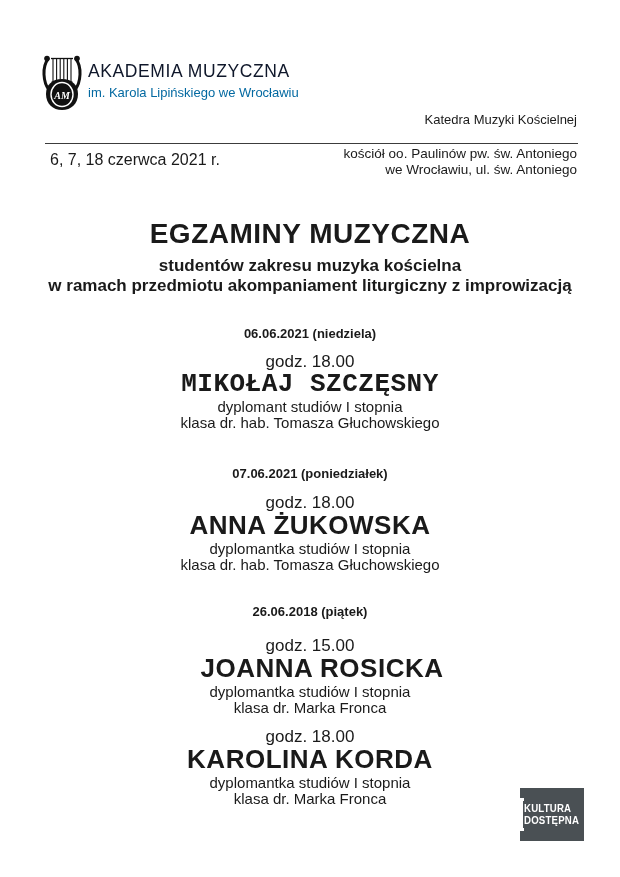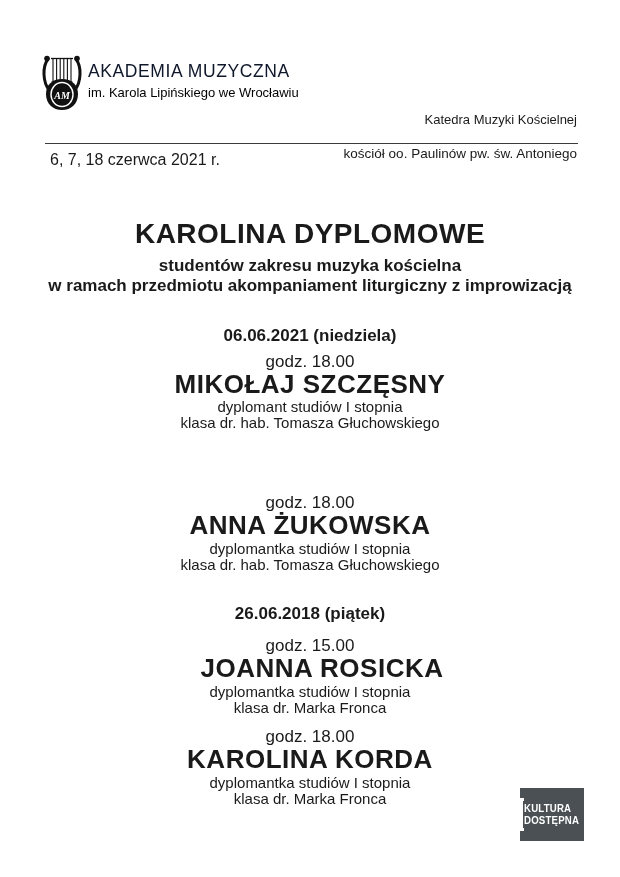--- a/index.html
+++ b/index.html
@@ -11,30 +11,30 @@
     font-family: "Liberation Sans", sans-serif;
     color: #1a1a1a;
     overflow: hidden;
   }
   .abs { position: absolute; }
   .cline { position: absolute; left: 0; right: 0; text-align: center; white-space: nowrap; }
 
   
   .academy-block { position: absolute; left: 88px; top: 61px; }
   .academy-name { font-size: 17.5px; letter-spacing: 0.6px; color: #0f172a; }
-  .academy-sub  { font-size: 13px; margin-top: 3px; color: #000000; }
+  .academy-sub  { font-size: 13px; margin-top: 3px; color: #0369a1; }
   .department   { position: absolute; right: 43px; top: 112px; font-size: 13px; text-align: right; }
   .rule         { position: absolute; left: 45px; right: 42px; top: 143px; border-top: 1.6px solid #3c3c3c; }
   .dates-left   { position: absolute; left: 50px; top: 151px; font-size: 16px; text-align: right; }
   .venue        { position: absolute; right: 43px; top: 146px; font-size: 13.5px; line-height: 15.5px; text-align: right; }
 
   
   .title-main { top: 218px; font-size: 28px; font-weight: bold; letter-spacing: 0.5px; }
   .title-sub  { font-size: 17px; font-weight: bold; }
-  .s-date     { font-size: 17px; font-weight: bold; }
+  .s-date     { font-size: 13px; font-weight: bold; }
   .s-time     { font-size: 17px; }
   .s-name     { font-size: 26px; font-weight: bold; letter-spacing: 0.5px; }
   .s-detail   { font-size: 15px; }
 
   
   .kd-logo {
     position: absolute; left: 520px; top: 788px;
     width: 64px; height: 53px;
     display: flex; align-items: center; justify-content: center; gap: 0;
   }
@@ -78,32 +78,34 @@
   <div class="academy-block">
     <div class="academy-name">AKADEMIA MUZYCZNA</div>
     <div class="academy-sub">im. Karola Lipińskiego we Wrocławiu</div>
   </div>
 
   <div class="department">Katedra Muzyki Kościelnej</div>
   <div class="rule"></div>
   <div class="dates-left">6, 7, 18 czerwca 2021 r.</div>
   <div class="venue">
     <div>kościół oo. Paulinów pw. św. Antoniego</div>
+    <div>we Wrocławiu, ul. św. Antoniego</div>
   </div>
 
-  <div class="cline title-main">KAROLINA DYPLOMOWE</div>
+  <div class="cline title-main">EGZAMINY MUZYCZNA</div>
   <div class="cline title-sub" style="top:256px;">studentów zakresu muzyka kościelna</div>
   <div class="cline title-sub" style="top:276px;">w ramach przedmiotu akompaniament liturgiczny z improwizacją</div>
 
   <div class="cline s-date" style="top:326px;">06.06.2021 (niedziela)</div>
   <div class="cline s-time" style="top:352px;">godz. 18.00</div>
-  <div class="cline s-name" style="top:369px;">MIKOŁAJ SZCZĘSNY</div>
+  <div class="cline s-name" style="top:369px;font-family:Liberation Mono, monospace;">MIKOŁAJ SZCZĘSNY</div>
   <div class="cline s-detail" style="top:398px;">dyplomant studiów I stopnia</div>
   <div class="cline s-detail" style="top:414px;">klasa dr. hab. Tomasza Głuchowskiego</div>
 
+  <div class="cline s-date" style="top:466px;">07.06.2021 (poniedziałek)</div>
   <div class="cline s-time" style="top:493px;">godz. 18.00</div>
   <div class="cline s-name" style="top:510px;">ANNA ŻUKOWSKA</div>
   <div class="cline s-detail" style="top:540px;">dyplomantka studiów I stopnia</div>
   <div class="cline s-detail" style="top:556px;">klasa dr. hab. Tomasza Głuchowskiego</div>
 
   <div class="cline s-date" style="top:604px;">26.06.2018 (piątek)</div>
   <div class="cline s-time" style="top:636px;">godz. 15.00</div>
   <div class="cline s-name" style="top:653px;margin-left:24px;">JOANNA ROSICKA</div>
   <div class="cline s-detail" style="top:683px;">dyplomantka studiów I stopnia</div>
   <div class="cline s-detail" style="top:699px;">klasa dr. Marka Fronca</div>

